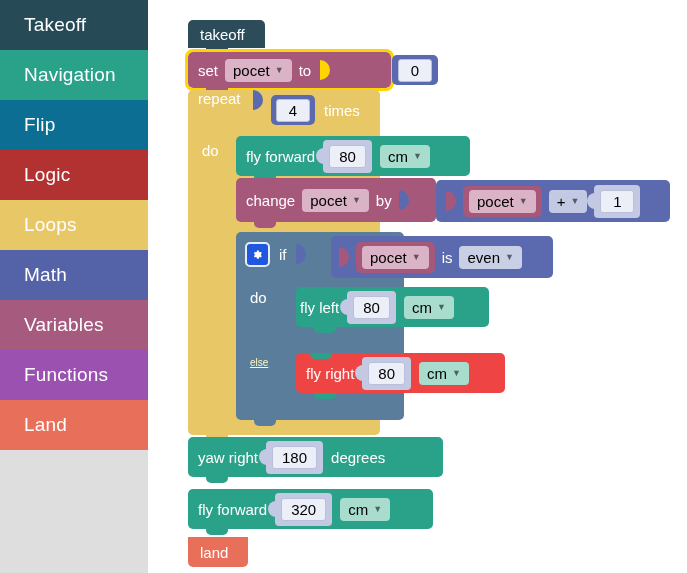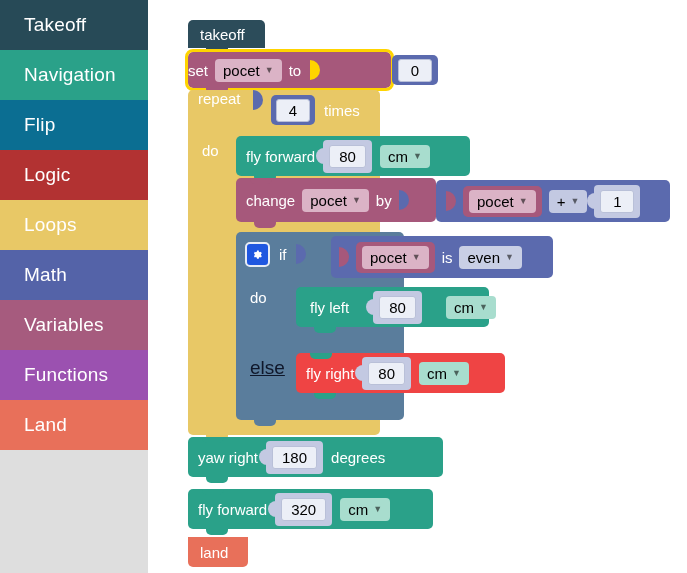--- a/index.html
+++ b/index.html
@@ -107,21 +107,21 @@
   <div class="blk" style="left:40px;top:20px;width:77px;height:28px;background:#2c4c5a;border-radius:5px 5px 0 0;">
     <div class="row" style="padding-left:12px;">
       <span class="lbl">takeoff</span>
     </div>
     <div class="tab" style="background:#2c4c5a;left:18px;"></div>
   </div>
 
   <div class="blk" style="left:40px;top:52px;width:203px;height:36px;background:#a6587b;border-radius:5px;
               outline:3px solid #ffd400;">
     <div class="notch" style="background:#a6587b;"></div>
-    <div class="row" style="gap:7px;">
+    <div class="row" style="padding-left:10px;gap:7px;">
       <span class="lbl">set</span>
       <span class="dd" style="background:#dbb3c6;">
         <span>pocet</span>
         <span class="caret">▼</span>
       </span>
       <span class="lbl">to</span>
       <span class="sock" style="background:#ffd400;margin-left:2px;"></span>
     </div>
     <div class="tab" style="background:#a6587b;left:18px;"></div>
   </div>
@@ -203,21 +203,21 @@
       <span class="gear">
         <svg width="13" height="13" viewBox="0 0 24 24" fill="#ffffff">
           <path d="M12 8a4 4 0 1 0 0 8 4 4 0 0 0 0-8zm0 6.2A2.2 2.2 0 1 1 12 9.8a2.2 2.2 0 0 1 0 4.4z"></path>
           <path d="M20.3 13.4l1.6-1.3-1.6-2.8-2 .7a7.7 7.7 0 0 0-1.7-1l-.3-2.1h-3.2l-.3 2.1c-.6.2-1.2.6-1.7 1l-2-.7-1.6 2.8 1.6 1.3a7 7 0 0 0 0 2l-1.6 1.3 1.6 2.8 2-.7c.5.4 1.1.8 1.7 1l.3 2.1h3.2l.3-2.1c.6-.2 1.2-.6 1.7-1l2 .7 1.6-2.8-1.6-1.3c.1-.7.1-1.3 0-2z" transform="translate(-2.3,-2.4) scale(1.02)"></path>
         </svg>
       </span>
       <span class="lbl">if</span>
       <span class="sock" style="background:#5b6aae;"></span>
     </div>
     <div style="position:absolute;left:14px;top:57px;color:#fff;font-size:15px;">do</div>
-    <div style="position:absolute;left:14px;top:125px;color:#0f172a;font-size:19px;text-decoration:underline;">else</div>
+    <div style="position:absolute;left:14px;top:125px;color:#fef9c3;font-size:10px;text-decoration:underline;">else</div>
     <div class="tab" style="background:#5a7d9c;left:18px;"></div>
   </div>
 
   <div class="blk" style="left:183px;top:236px;width:222px;height:42px;background:#5b6aae;border-radius:5px;">
     <div class="row" style="padding-left:8px;gap:7px;">
       <span class="sock" style="background:#a6587b;"></span>
       <span class="blk" style="position:static;display:inline-flex;align-items:center;background:#a6587b;border-radius:5px;padding:4px 6px;height:auto;">
         <span class="dd" style="background:#dbb3c6;">
           <span>pocet</span>
           <span class="caret">▼</span>
@@ -226,21 +226,21 @@
       <span class="lbl">is</span>
       <span class="dd" style="background:#c9cfe5;">
         <span>even</span>
         <span class="caret">▼</span>
       </span>
     </div>
   </div>
 
   <div class="blk" style="left:148px;top:287px;width:193px;height:40px;background:#2aa189;border-radius:5px;">
     <div class="notch" style="background:#2aa189;"></div>
-    <div class="row" style="padding-left:14px;gap:24px;">
+    <div class="row" style="padding-left:4px;gap:8px;">
       <span class="lbl">fly left</span>
       <span class="numwrap">
         <span class="numfield">80</span>
       </span>
       <span class="dd" style="background:#a8ddce;">
         <span>cm</span>
         <span class="caret">▼</span>
       </span>
     </div>
     <div class="tab" style="background:#2aa189;left:18px;"></div>

